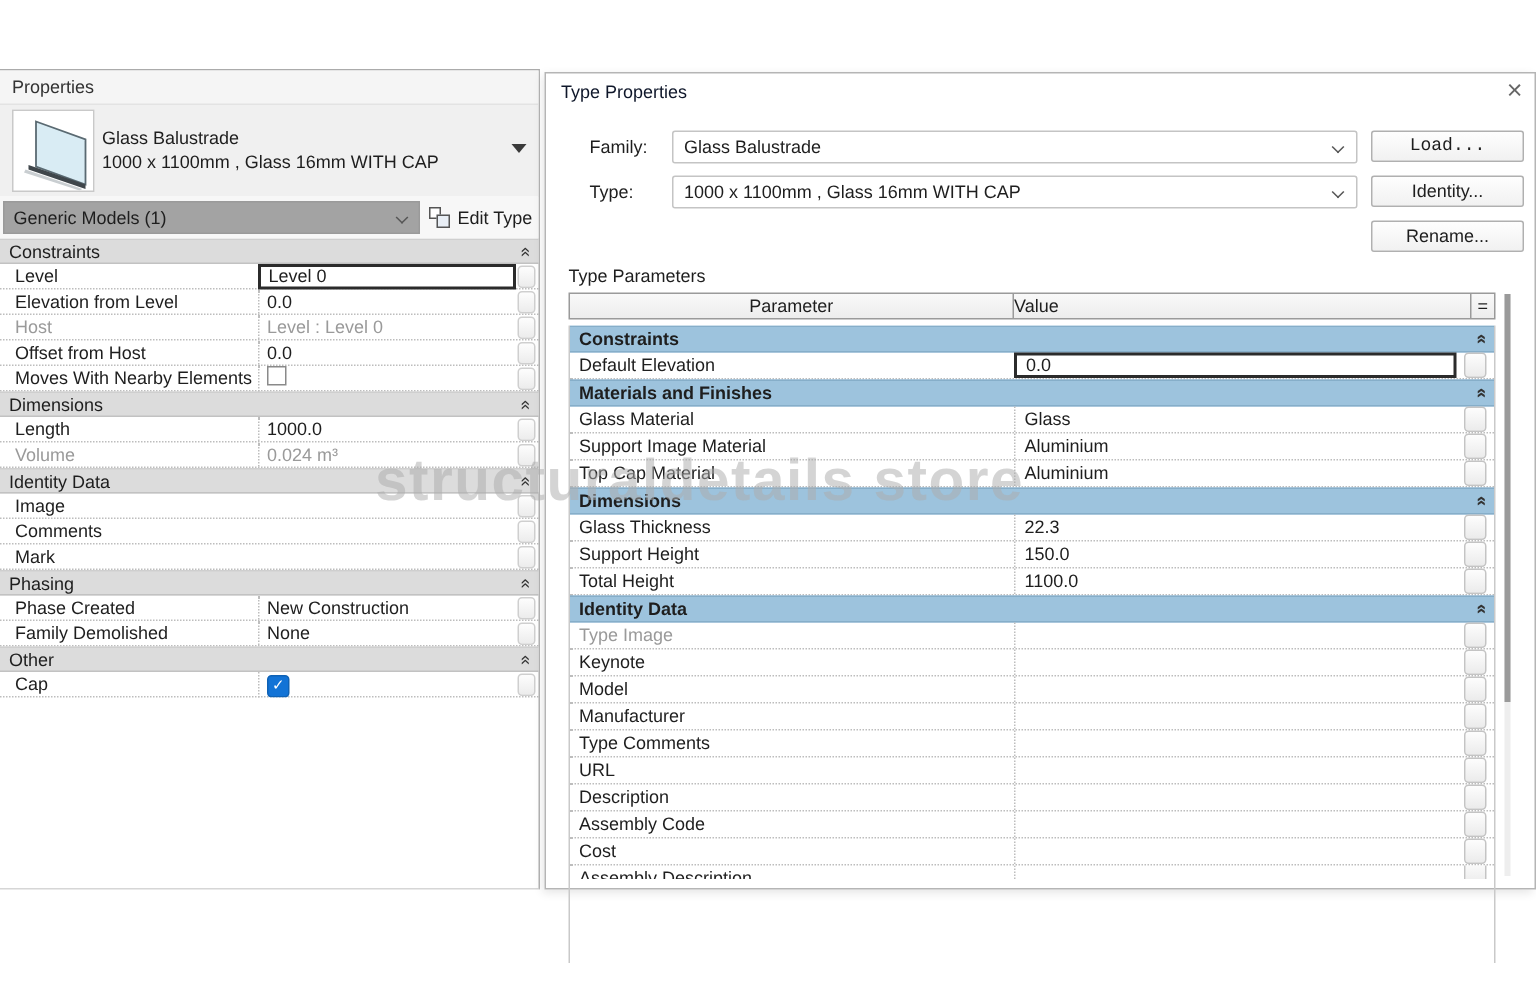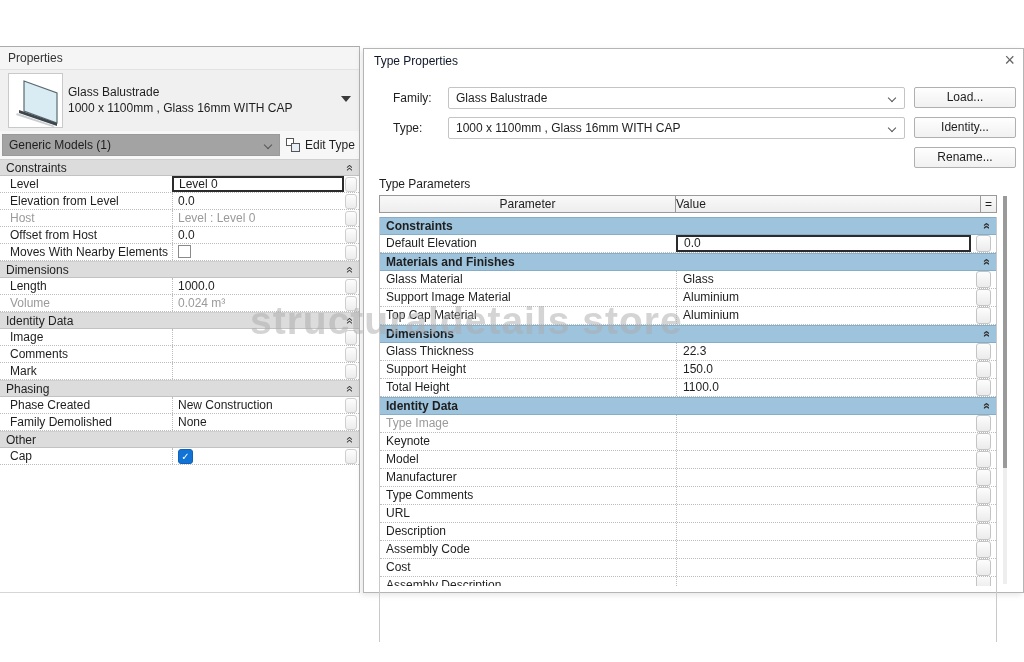--- a/index.html
+++ b/index.html
@@ -37,21 +37,21 @@
     border:1px solid #9a9a9a;line-height:20px;padding-left:6px;}
   .pp-select .chevdown{position:absolute;right:8px;top:7px;}
   .edit-type{position:absolute;left:286px;top:4px;height:20px;display:flex;align-items:center;gap:4px;cursor:default;}
   .et-icon{position:relative;width:15px;height:14px;}
   .et-icon .sq1{position:absolute;left:0;top:0;width:8px;height:8px;border:1px solid #555;background:#fff;}
   .et-icon .sq2{position:absolute;left:5px;top:5px;width:9px;height:9px;border:1px solid #555;background:#e8eef5;}
 
   .pp-grid{width:100%;}
   .pghead{height:17px;background:var(--section-gray);display:flex;align-items:center;
     justify-content:space-between;padding:0 6px 0 6px;border-top:1px solid #cfcfcf;border-bottom:1px solid #c2c2c2;}
-  .pgrow{height:17px;display:flex;border-bottom:1px dotted var(--dot);}
+  .pgrow{height:17px;display:flex;border-bottom:1px dotted var(--dot);align-items:center;}
   .plabel{width:172px;padding-left:10px;line-height:16px;overflow:hidden;white-space:nowrap;}
   .pvalue{width:172px;line-height:16px;padding-left:5px;border-left:1px dotted var(--dot);
     overflow:hidden;white-space:nowrap;position:relative;}
   .pvalue.selected{border:2px solid var(--sel-border);line-height:13px;background:#fff;}
   .pgrow.disabled .plabel,.pgrow.disabled .pvalue{color:var(--txt-dis);}
   .pbtn{width:14px;display:flex;align-items:center;justify-content:center;}
   .pbtn::after{content:"";width:10px;height:13px;border:1px solid #cfcfcf;border-radius:3px;
     background:linear-gradient(#fdfdfd,#ececec);}
   .chev{display:inline-block;transform:rotate(-90deg);font-size:12px;color:#333;line-height:10px;}
   .cb{display:inline-block;width:13px;height:13px;margin-top:1px;border:1px solid #8a8a8a;background:#fff;}
@@ -225,21 +225,21 @@
 
 <div class="dlg">
   <div class="dlg-title">Type Properties</div>
   <div class="dlg-close">×</div>
 
   <div class="frow-label" style="top:38px;">Family:</div>
   <div class="combo" style="top:38px;">
     <span>Glass Balustrade</span>
     <span class="chevdown"></span>
   </div>
-  <div class="dbtn" style="top:38px;">Load...</div>
+  <div class="dbtn" style="top:38px;font-family:Liberation Mono, monospace;">Load...</div>
 
   <div class="frow-label" style="top:68px;">Type:</div>
   <div class="combo" style="top:68px;">
     <span>1000 x 1100mm , Glass 16mm WITH CAP</span>
     <span class="chevdown"></span>
   </div>
   <div class="dbtn" style="top:68px;">Identity...</div>
 
   <div class="dbtn" style="top:98px;">Rename...</div>
 

